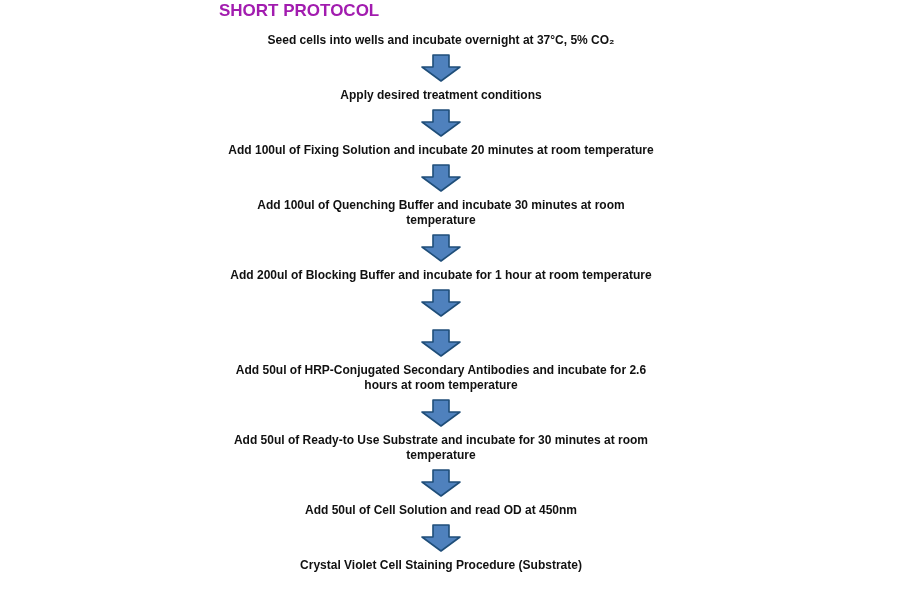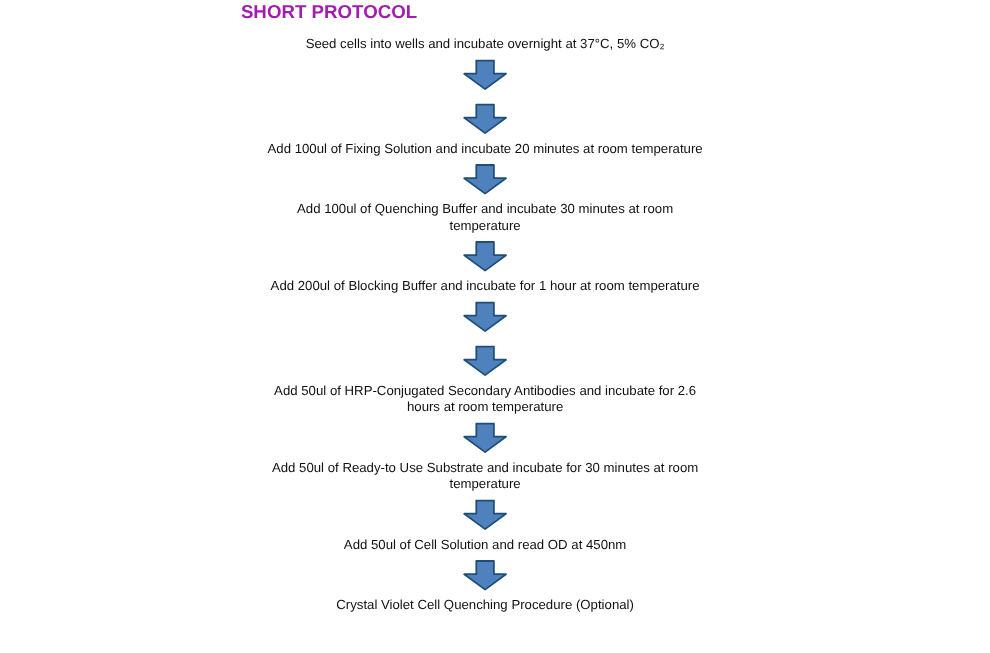--- a/index.html
+++ b/index.html
@@ -23,21 +23,21 @@
     top: 33px;
     left: 441px;
     width: 520px;
     transform: translateX(-50%);
     display: flex;
     flex-direction: column;
     align-items: center;
   }
   .step {
     font-size: 12px;
-    font-weight: normal;
+    font-weight: bold;
     color: #111111;
     text-align: center;
     line-height: 15px;
     white-space: pre-line;
   }
   .arrow {
     display: block;
     margin: 6px 0;
   }
 </style>
@@ -47,20 +47,21 @@
 <div class="title">SHORT PROTOCOL</div>
 
 <div class="flow">
 
   <div class="step">Seed cells into wells and incubate overnight at 37°C, 5% CO₂</div>
 
   <svg class="arrow" width="42" height="28" viewBox="0 0 42 28">
     <polygon points="13,1 29,1 29,13 40,13 21,27 2,13 13,13" stroke-width="1.6" stroke-linejoin="round" fill="#4F81BD" stroke="#1F4E79"></polygon>
   </svg>
 
+  <div class="step">Apply desired treatment conditions</div>
 
   <svg class="arrow" width="42" height="28" viewBox="0 0 42 28">
     <polygon points="13,1 29,1 29,13 40,13 21,27 2,13 13,13" stroke-width="1.6" stroke-linejoin="round" fill="#4F81BD" stroke="#1F4E79"></polygon>
   </svg>
 
   <div class="step">Add 100ul of Fixing Solution and incubate 20 minutes at room temperature</div>
 
   <svg class="arrow" width="42" height="28" viewBox="0 0 42 28">
     <polygon points="13,1 29,1 29,13 40,13 21,27 2,13 13,13" stroke-width="1.6" stroke-linejoin="round" fill="#4F81BD" stroke="#1F4E79"></polygon>
   </svg>
@@ -96,15 +97,15 @@
   <svg class="arrow" width="42" height="28" viewBox="0 0 42 28">
     <polygon points="13,1 29,1 29,13 40,13 21,27 2,13 13,13" stroke-width="1.6" stroke-linejoin="round" fill="#4F81BD" stroke="#1F4E79"></polygon>
   </svg>
 
   <div class="step">Add 50ul of Cell Solution and read OD at 450nm</div>
 
   <svg class="arrow" width="42" height="28" viewBox="0 0 42 28">
     <polygon points="13,1 29,1 29,13 40,13 21,27 2,13 13,13" stroke-width="1.6" stroke-linejoin="round" fill="#4F81BD" stroke="#1F4E79"></polygon>
   </svg>
 
-  <div class="step">Crystal Violet Cell Quenching Procedure (Optional)</div>
+  <div class="step">Crystal Violet Cell Staining Procedure (Substrate)</div>
 
 </div>
 
 </body></html>

